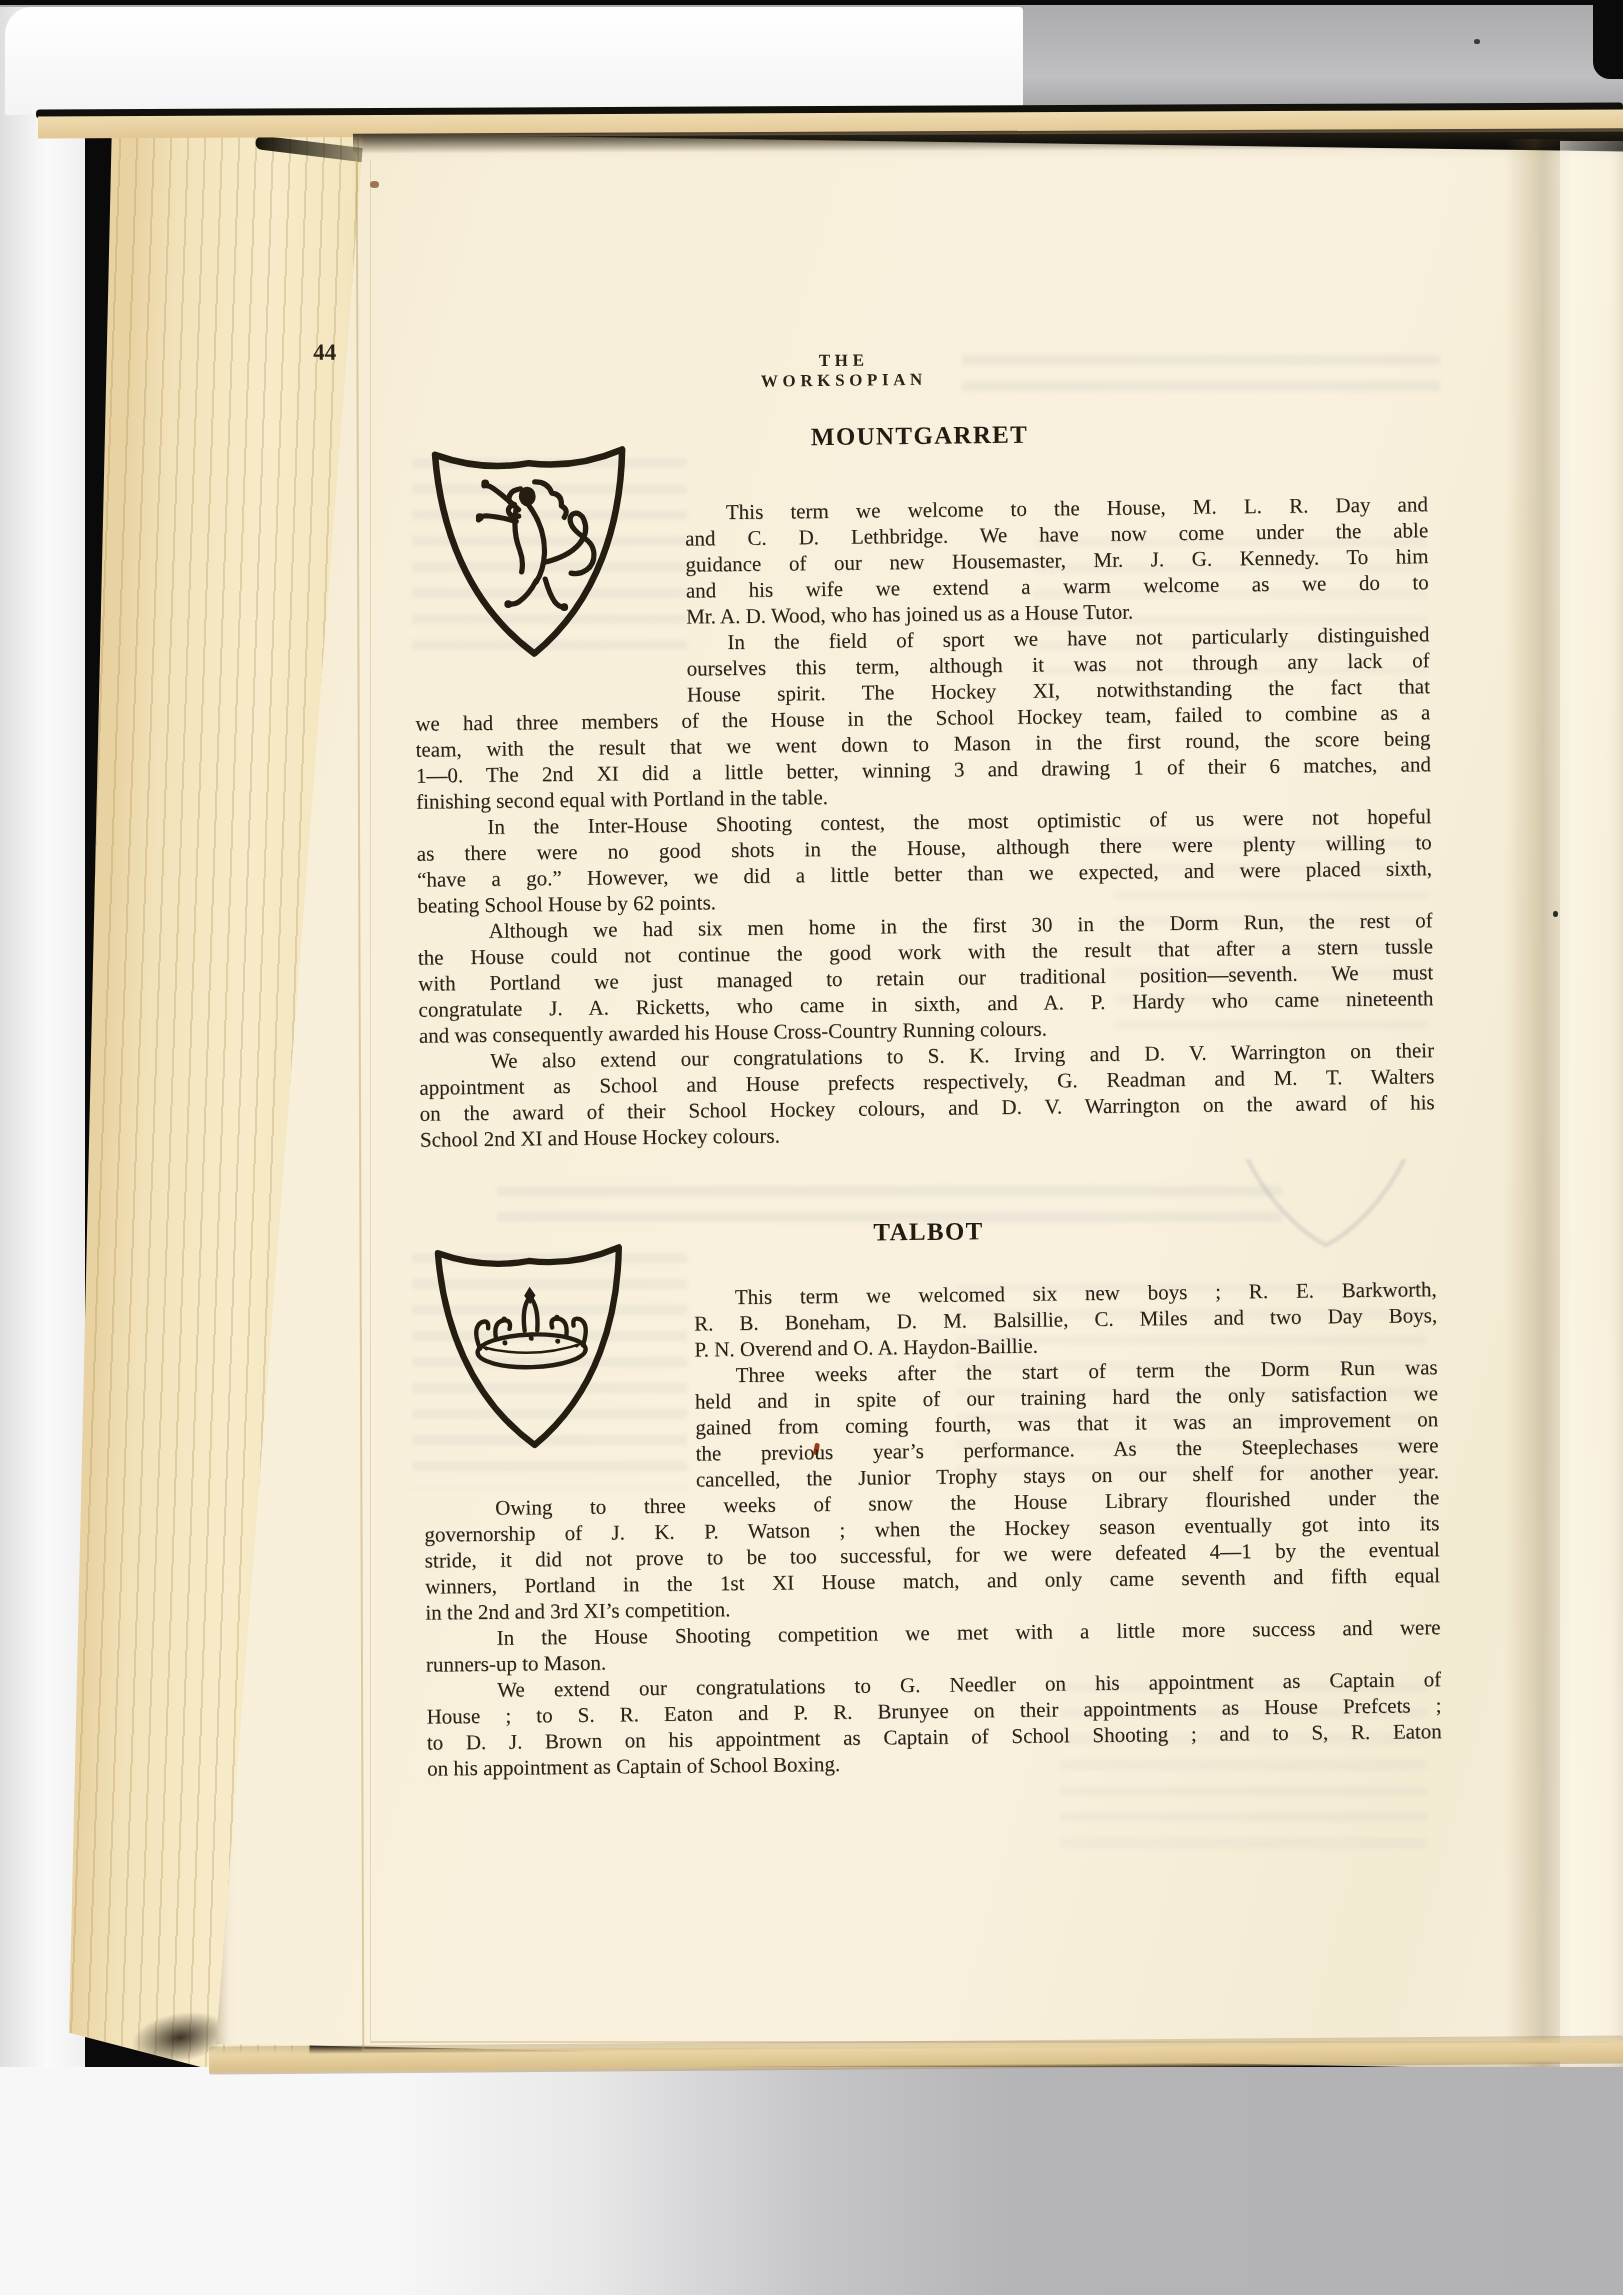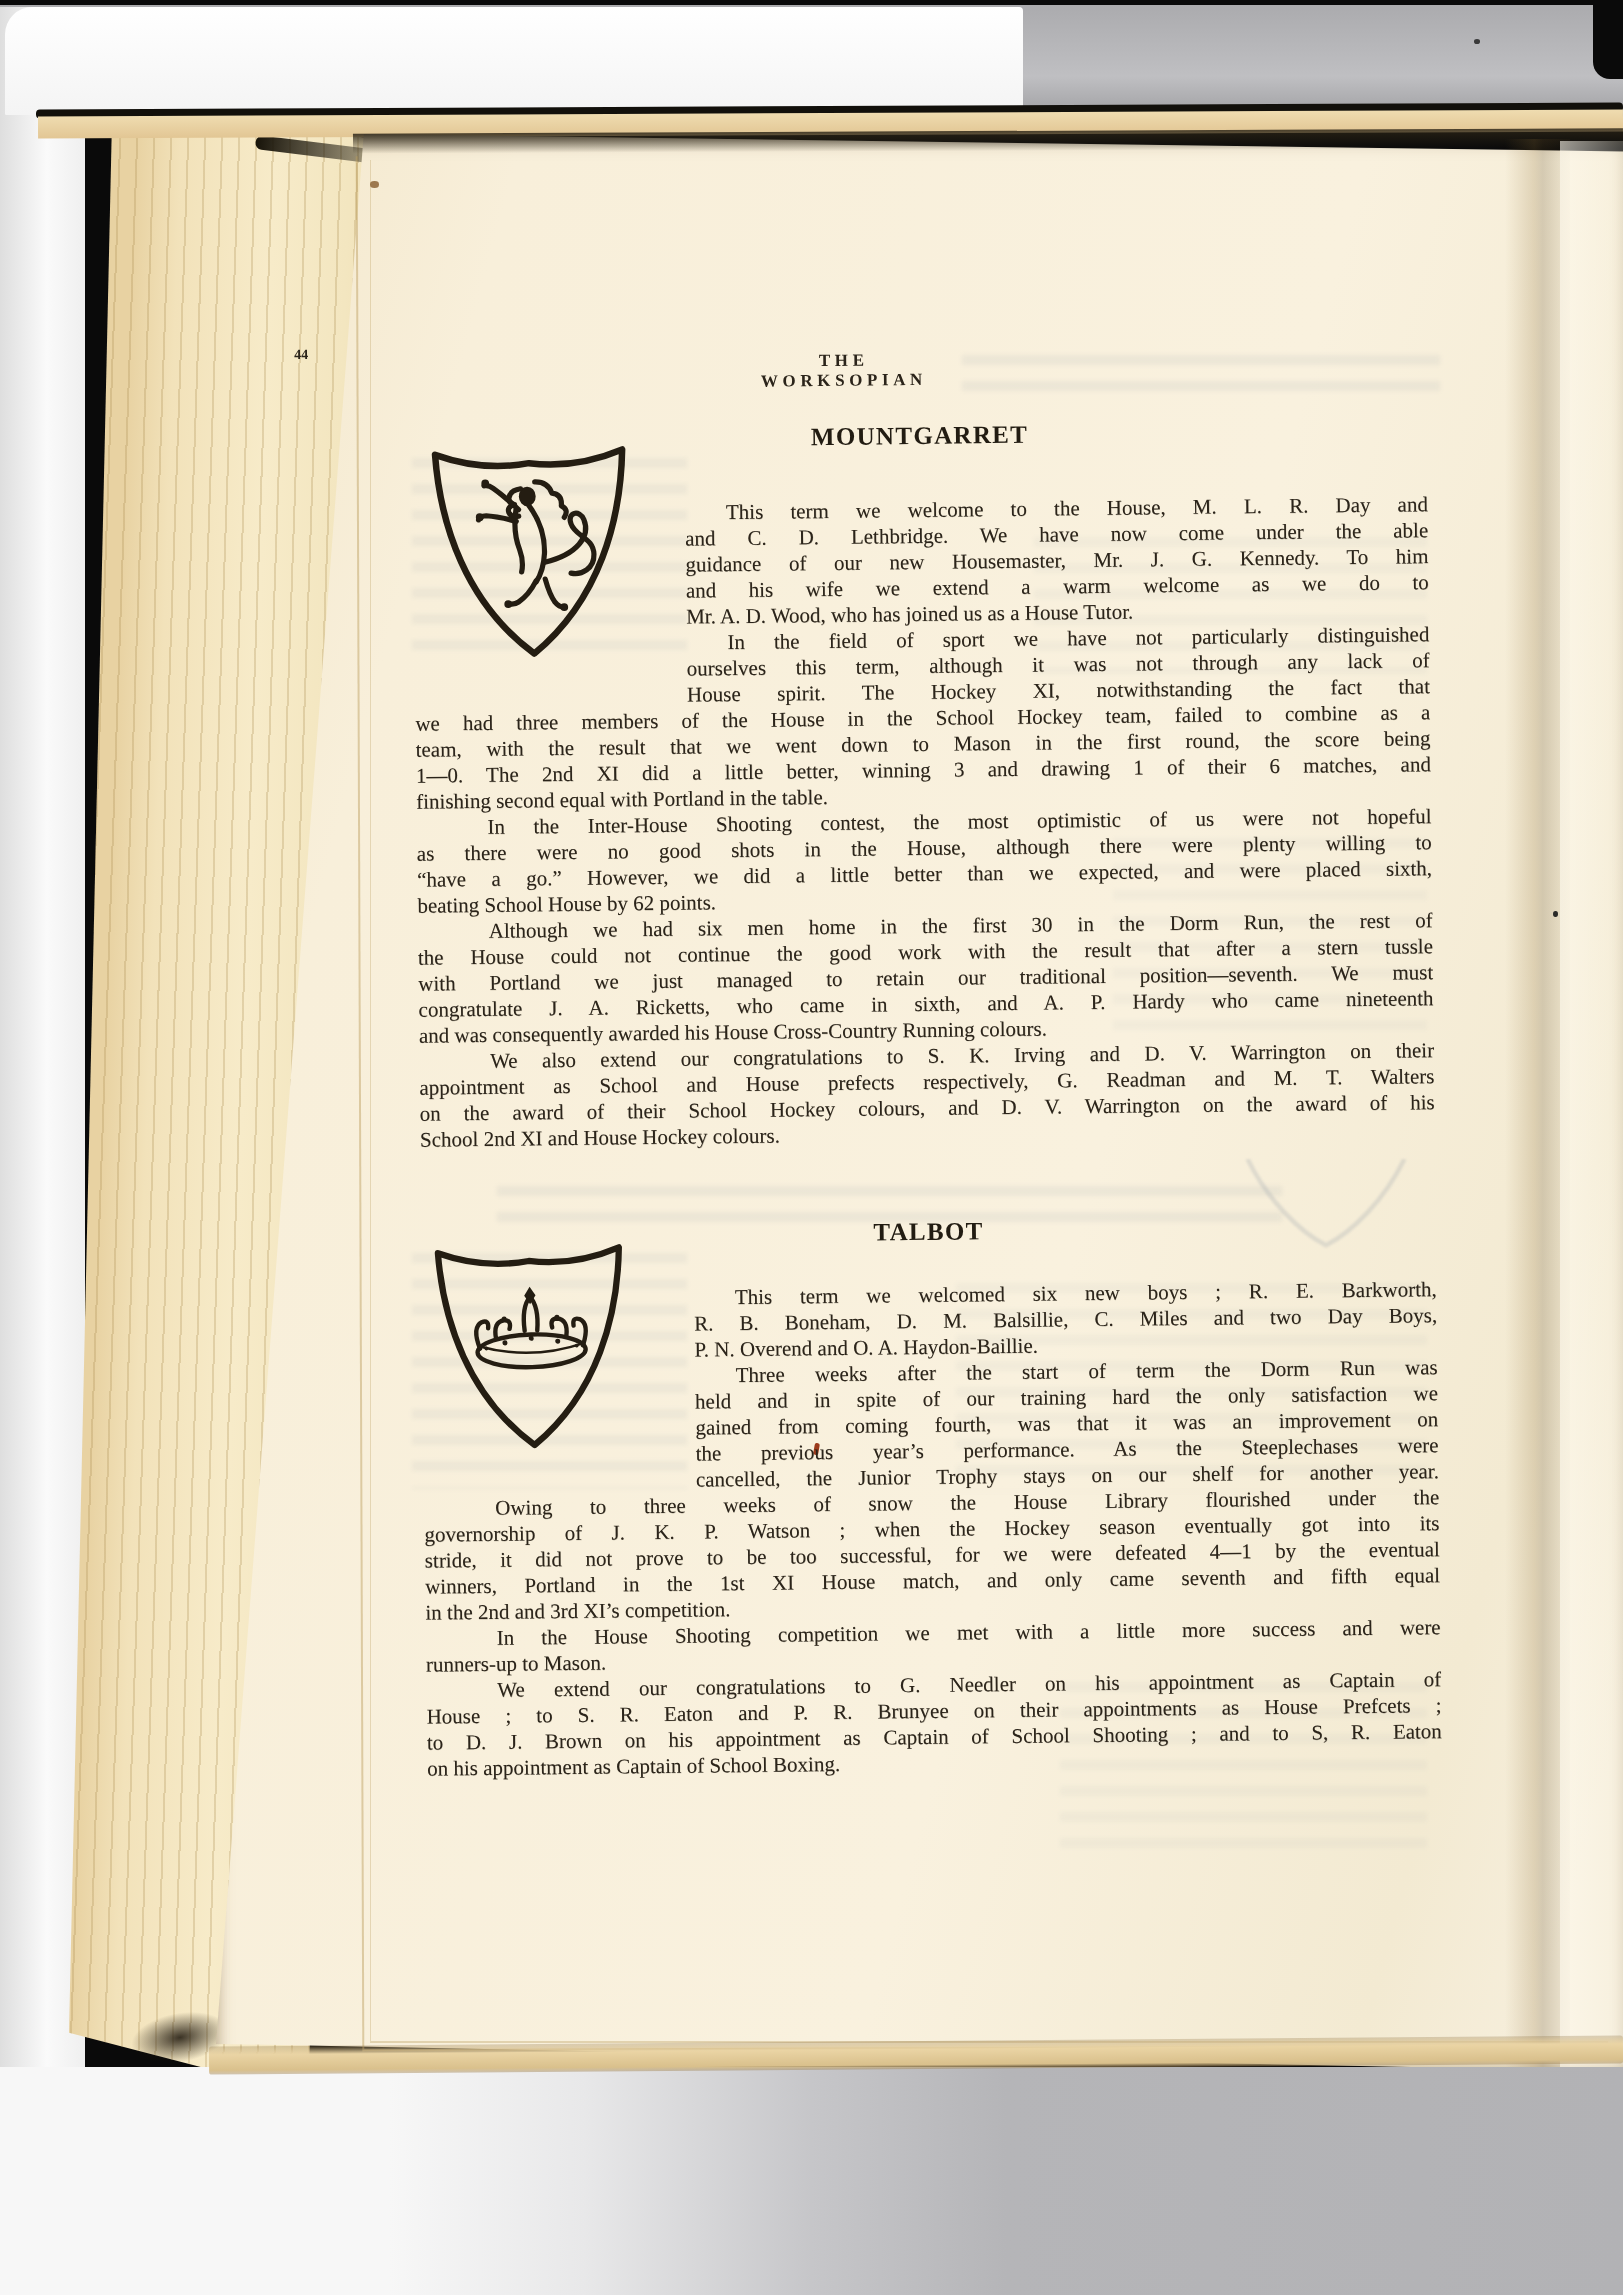--- a/index.html
+++ b/index.html
@@ -56,21 +56,21 @@
     border-radius:2.6px;transform:rotate(-0.45deg);}
 
   
   .ghost{position:absolute;z-index:7;pointer-events:none;filter:blur(2px);
     background:repeating-linear-gradient(180deg,rgba(125,140,155,.20) 0 9.8px,rgba(125,140,155,0) 9.8px 26px);}
   .fleck{position:absolute;z-index:9;}
 
   
   .content{position:absolute;left:0;top:0;width:1623px;height:2295px;z-index:9;
     transform:rotate(-0.65deg);transform-origin:916px 1047px;color:#2b241a;}
-  .pageno{position:absolute;left:302px;top:333px;font-size:14px;font-weight:bold;margin-top:7px;}
+  .pageno{position:absolute;left:321px;top:333px;font-size:23px;font-weight:bold;}
   .runhead{position:absolute;left:740px;top:350px;width:223px;text-align:center;
     font-size:17px;font-weight:bold;letter-spacing:4.6px;word-spacing:6.5px;}
   .section{position:absolute;width:1015px;}
   .s1{left:419px;top:423px;}
   .s2{left:419px;top:1219px;}
   .title{text-align:center;font-size:25px;font-weight:bold;letter-spacing:1.3px;
     height:26px;line-height:26px;color:#221c12;}
   .s1 .lines{margin-top:48px;}
   .s2 .lines{margin-top:37px;}
   .shield{position:absolute;}

